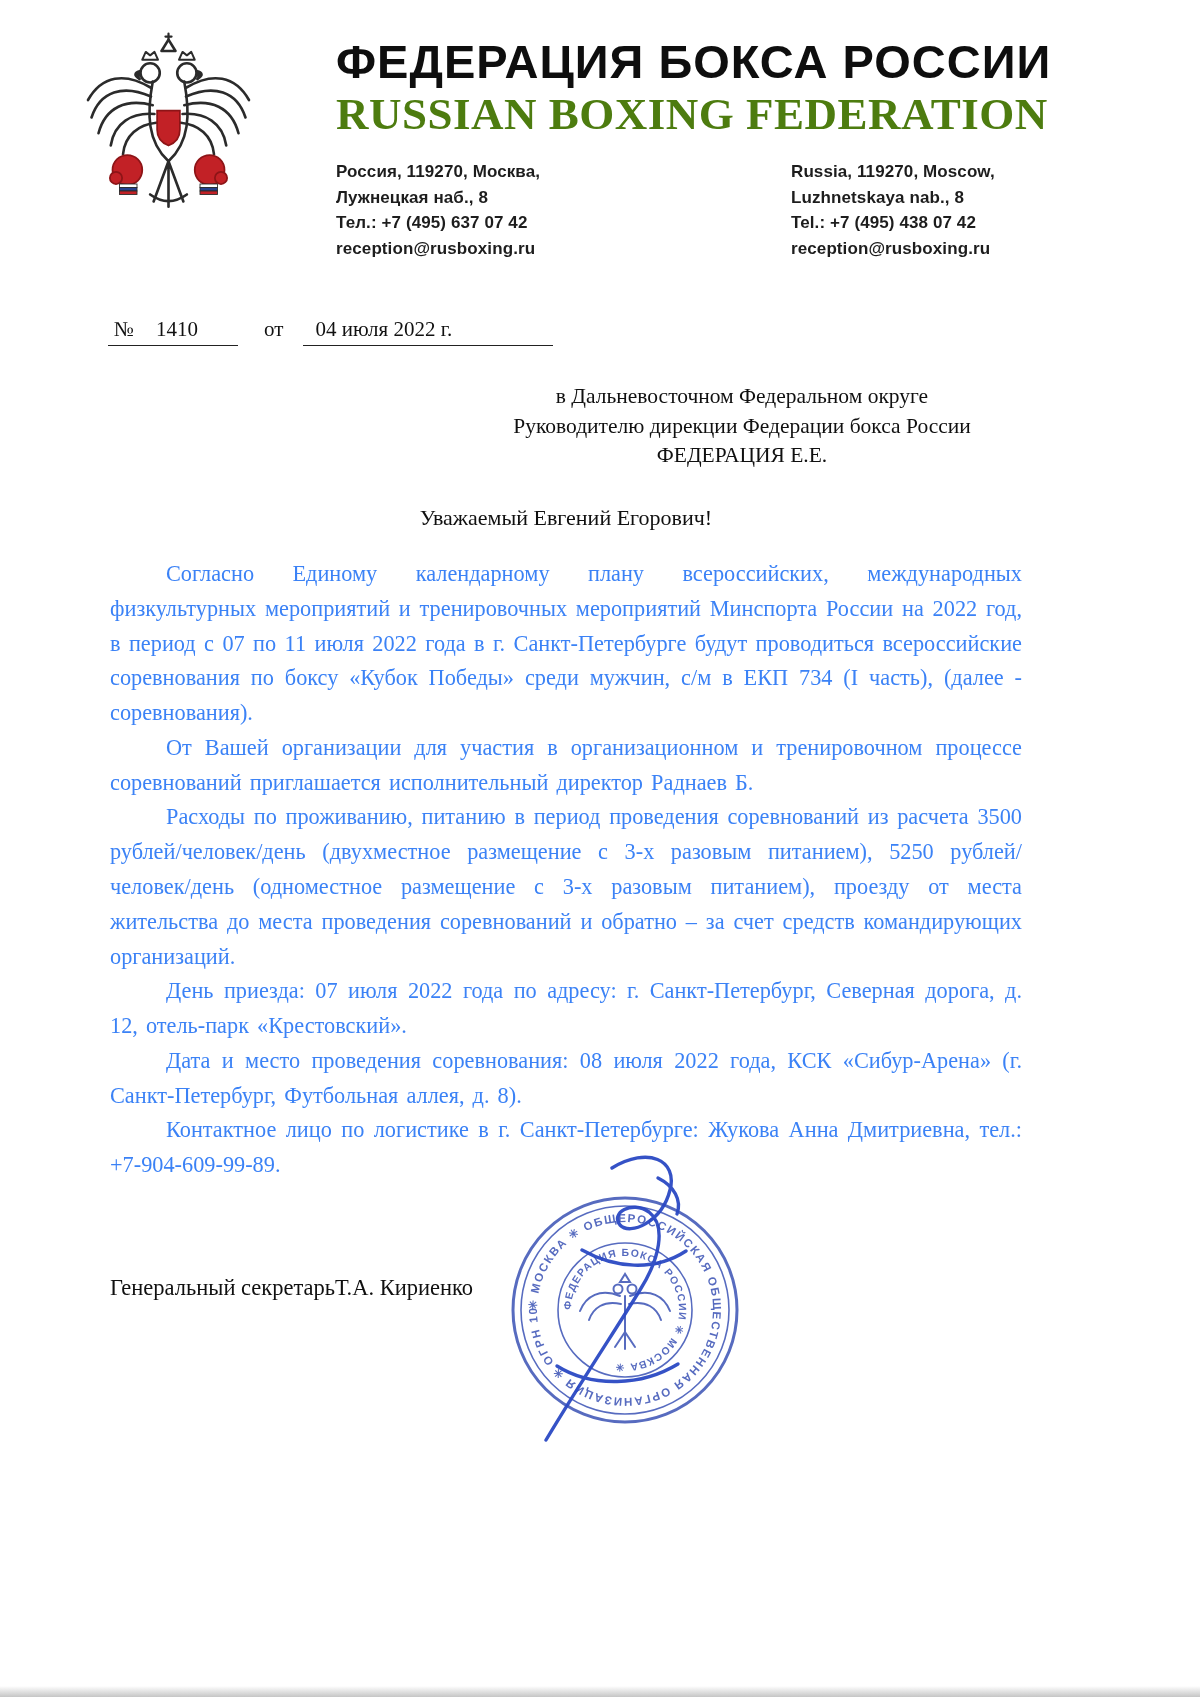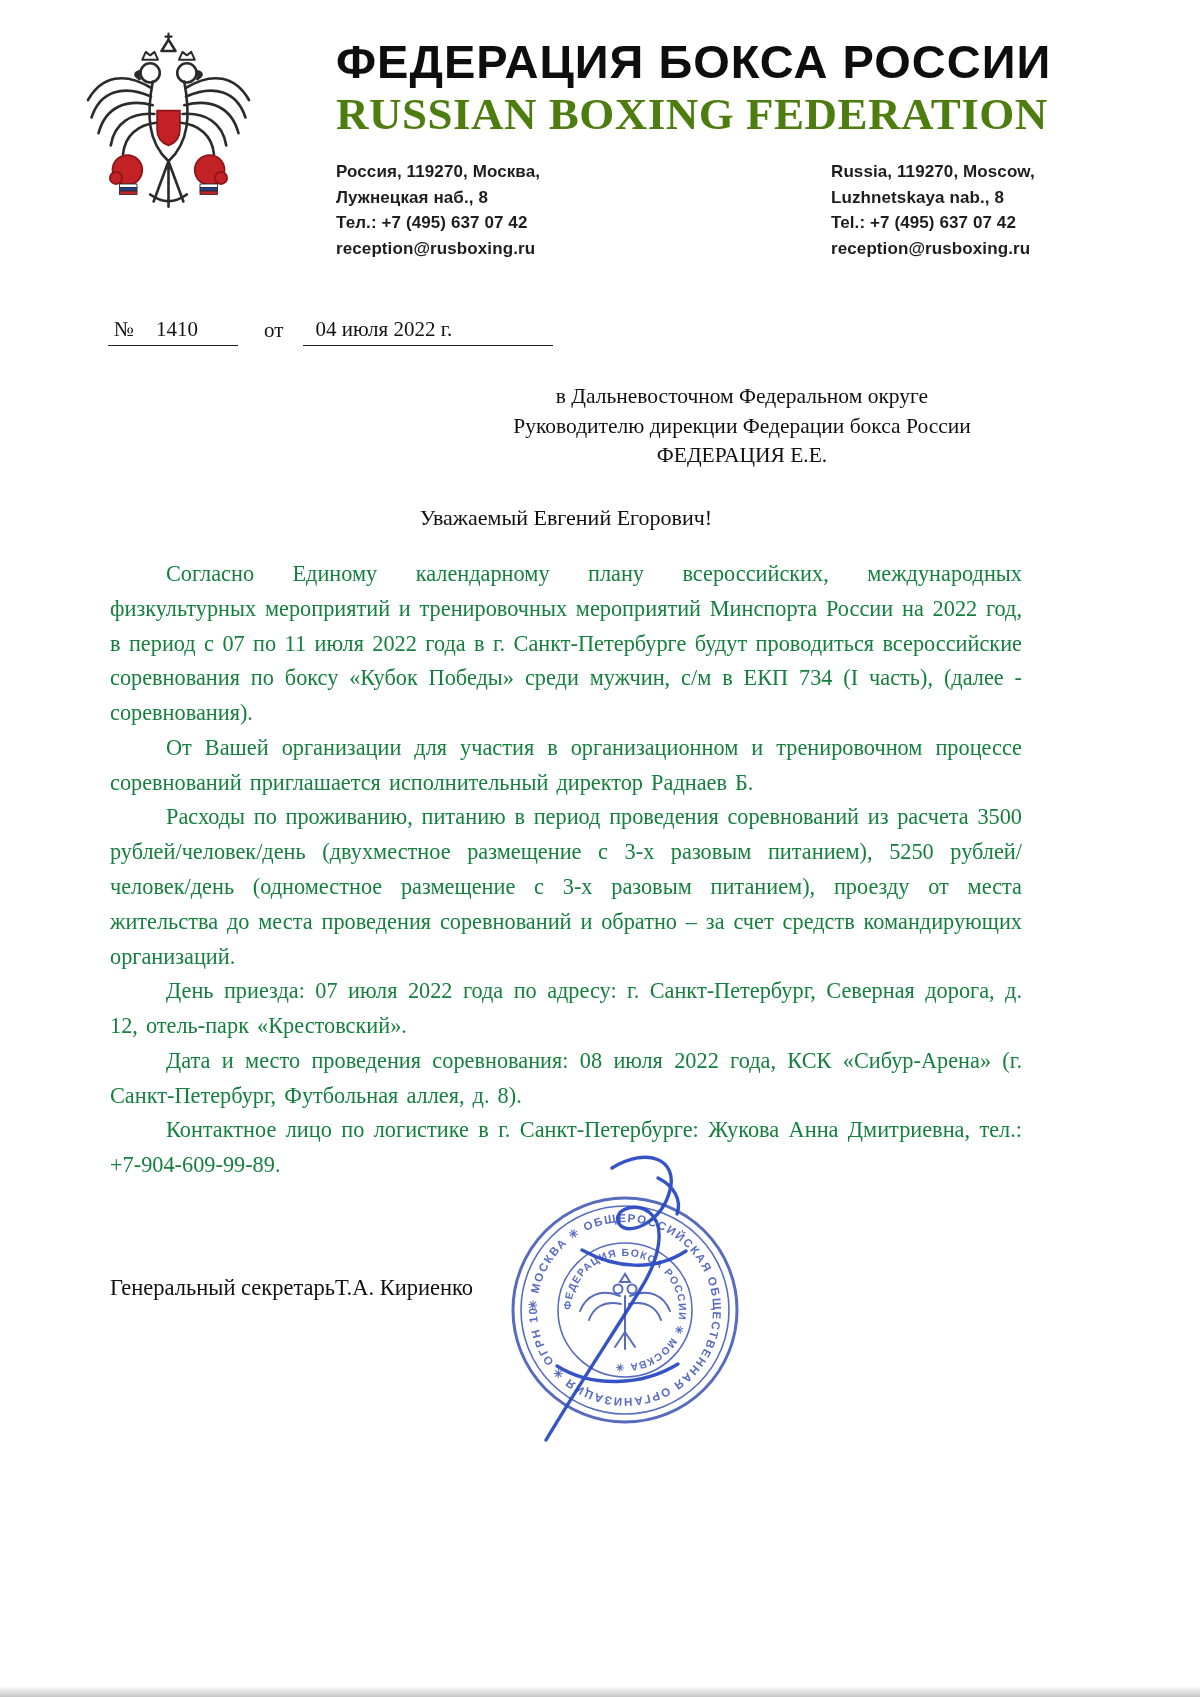--- a/index.html
+++ b/index.html
@@ -19,31 +19,31 @@
   .title-ru {
     font-family:"Liberation Sans", sans-serif; font-weight:bold;
     font-size:47px; letter-spacing:1px; color:#0e0e0e; line-height:1.12;
     white-space:nowrap;
   }
   .title-en {
     font-family:Liberation Serif, serif; font-weight:bold;
     font-size:45px; letter-spacing:0.5px; color:#4d7c0f; line-height:1.12;
     white-space:nowrap;
   }
-  .contacts { display:flex; margin-top:20px;gap:40px; }
+  .contacts { display:flex; margin-top:20px; }
   .contact-col {
     font-family:"Liberation Sans", sans-serif; font-size:17px; font-weight:bold;
     color:#1d1d1d; line-height:1.5; letter-spacing:0.1px;
   }
   .contact-col.ru { flex:0 0 455px; }
 
   
   .ref-line {
     margin:56px 0 0 108px; font-size:21px; color:#111;
-    display:flex; align-items:flex-end;
+    display:flex; align-items:flex-start;
   }
   .ref-seg { border-bottom:1.5px solid #222; padding:0 14px 3px 6px; }
   .ref-seg.num { min-width:130px; }
   .ref-ot { margin:0 20px 0 26px; padding-bottom:3px; }
   .ref-seg.date { min-width:250px; padding-left:12px; }
   .ref-no { margin-right:22px; }
 
   
   .recipient {
     width:560px; margin:36px 178px 0 auto;
@@ -53,21 +53,21 @@
   
   .salutation {
     margin-top:34px; padding:0 178px 0 110px;
     text-align:center; font-size:22px; color:#101010;
   }
 
   
   .body-text { margin-top:26px; padding:0 178px 0 110px; }
   .body-text p {
     font-size:22.3px; line-height:1.56; text-align:justify;
-    text-indent:56px; word-spacing:2.5px; color:#15803d;
+    text-indent:56px; word-spacing:2.5px; color:#3b82f6;
   }
 
   
   .sign-row {
     margin-top:92px; padding:0 186px 0 110px;
     display:flex; 
     font-size:22.5px; color:#101010;
   }
 
   
@@ -153,21 +153,21 @@
       <div class="contacts">
         <div class="contact-col ru">
           <div>Россия, 119270, Москва,</div>
           <div>Лужнецкая наб., 8</div>
           <div>Тел.: +7 (495) 637 07 42</div>
           <div>reception@rusboxing.ru</div>
         </div>
         <div class="contact-col en">
           <div>Russia, 119270, Moscow,</div>
           <div>Luzhnetskaya nab., 8</div>
-          <div>Tel.: +7 (495) 637 07 42</div>
+          <div>Tel.: +7 (495) 438 07 42</div>
           <div>reception@rusboxing.ru</div>
         </div>
       </div>
     </div>
   </div>
 
   <div class="ref-line">
     <span class="ref-seg num"><span class="ref-no">№</span><span>1410</span></span>
     <span class="ref-ot">от</span>
     <span class="ref-seg date">04 июля 2022 г.</span>

